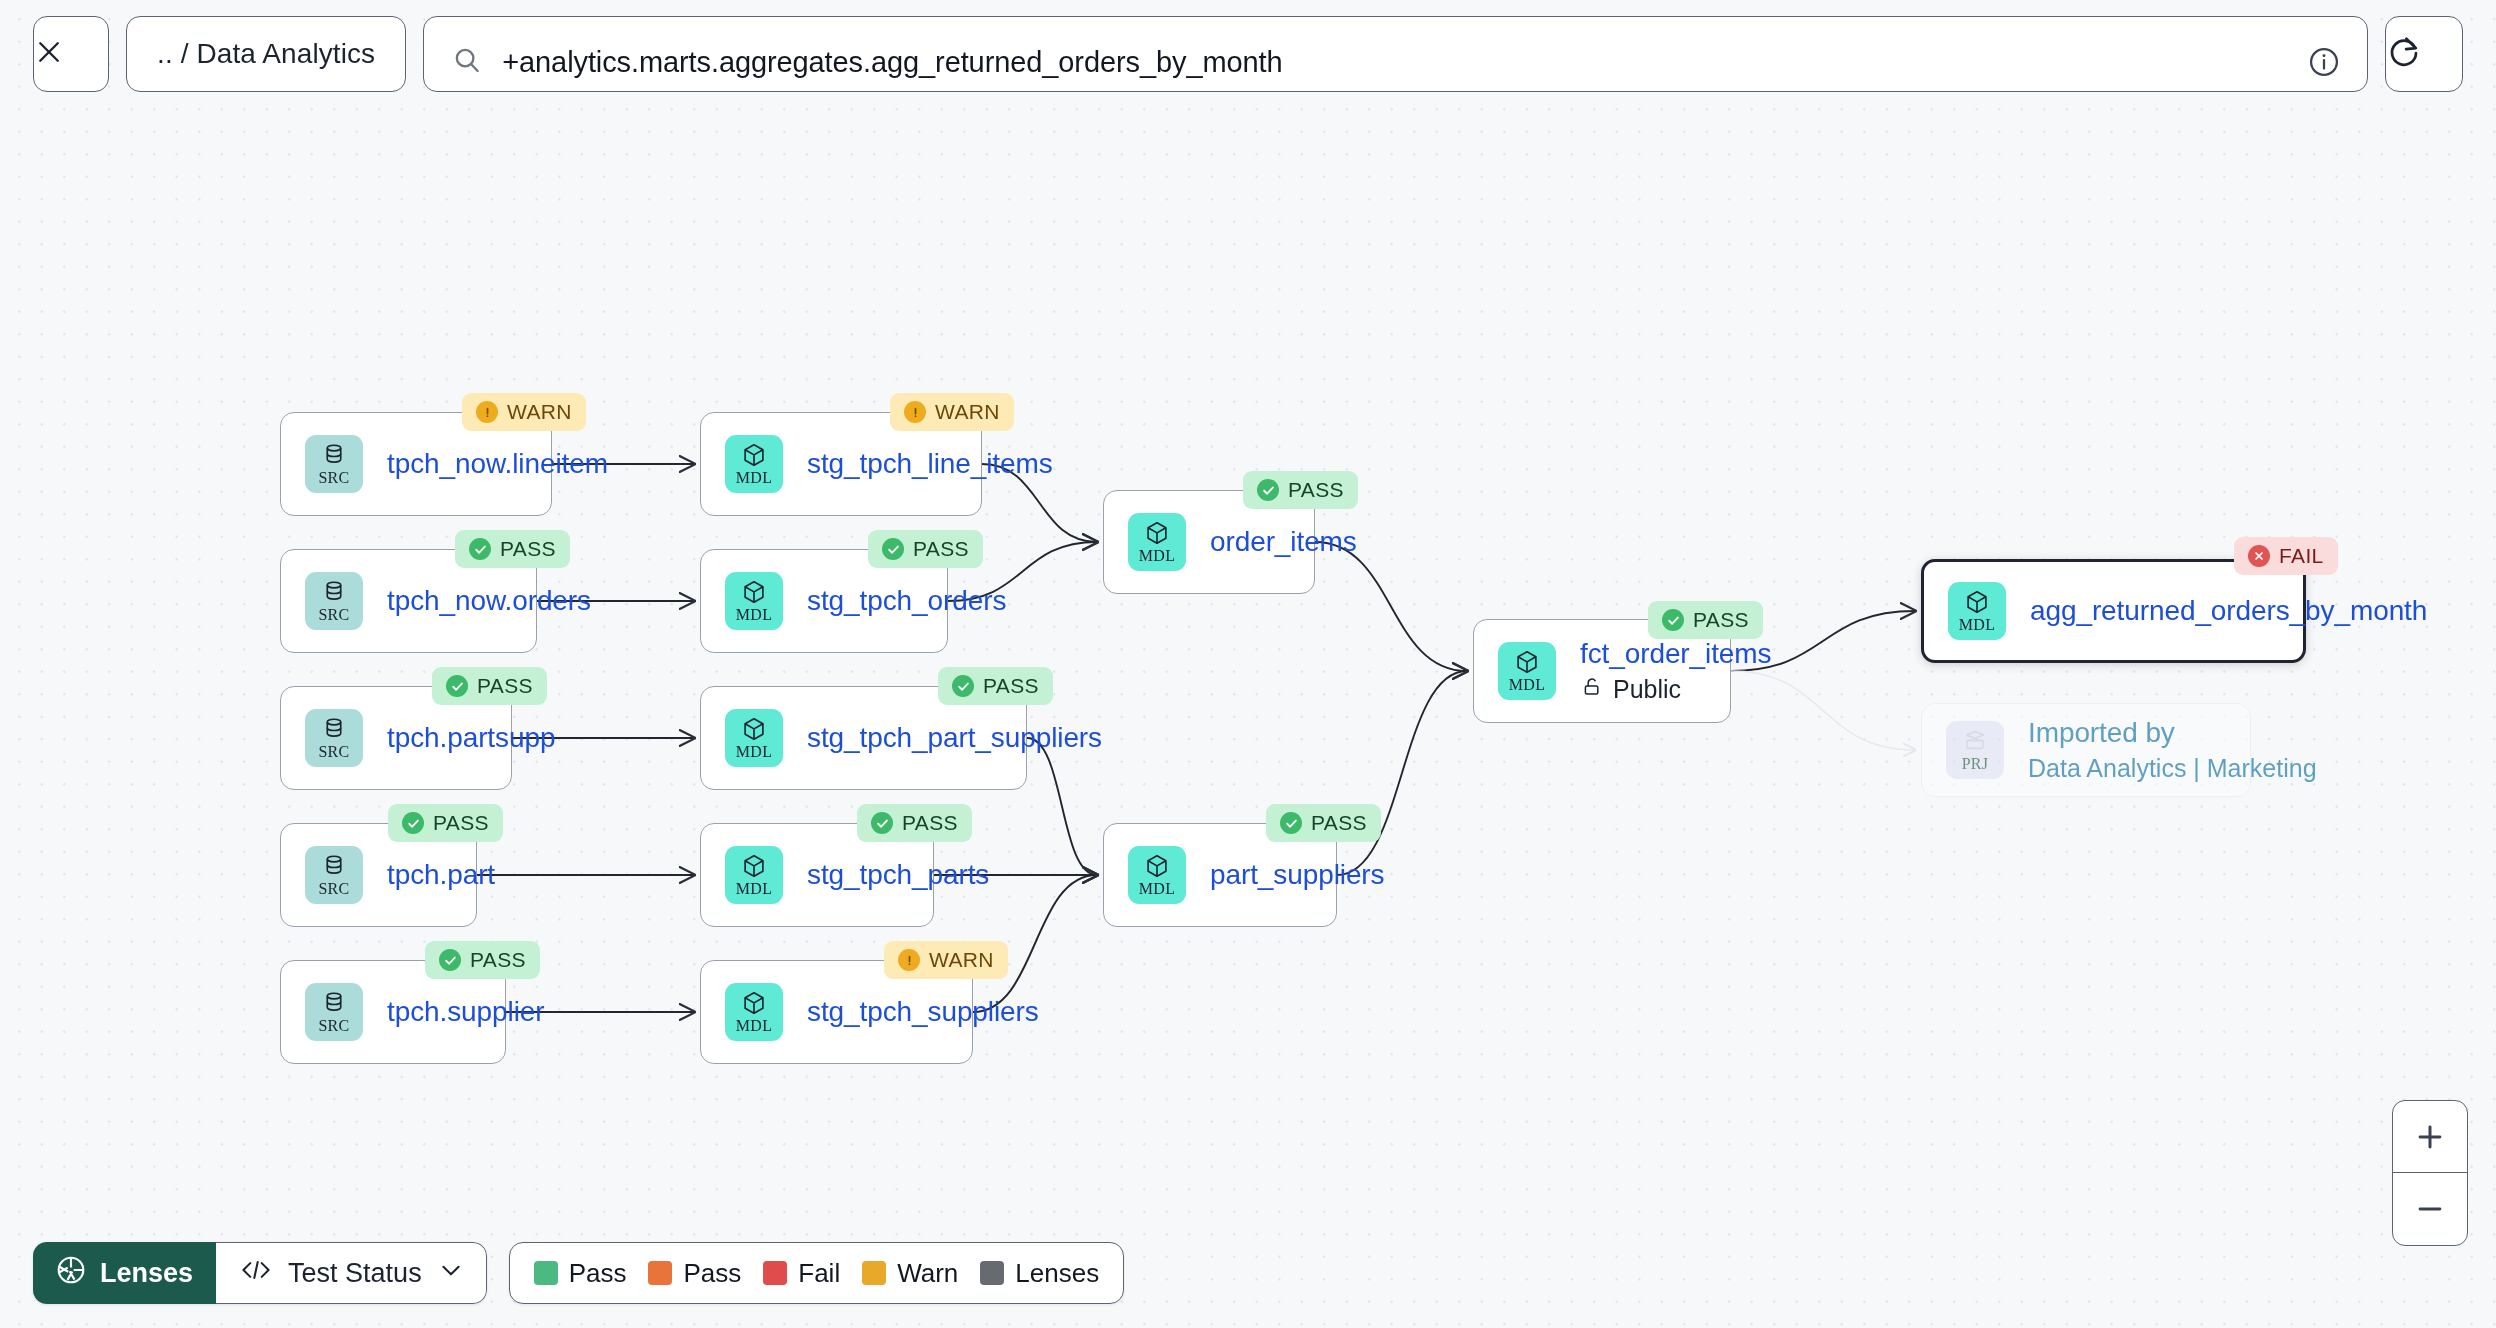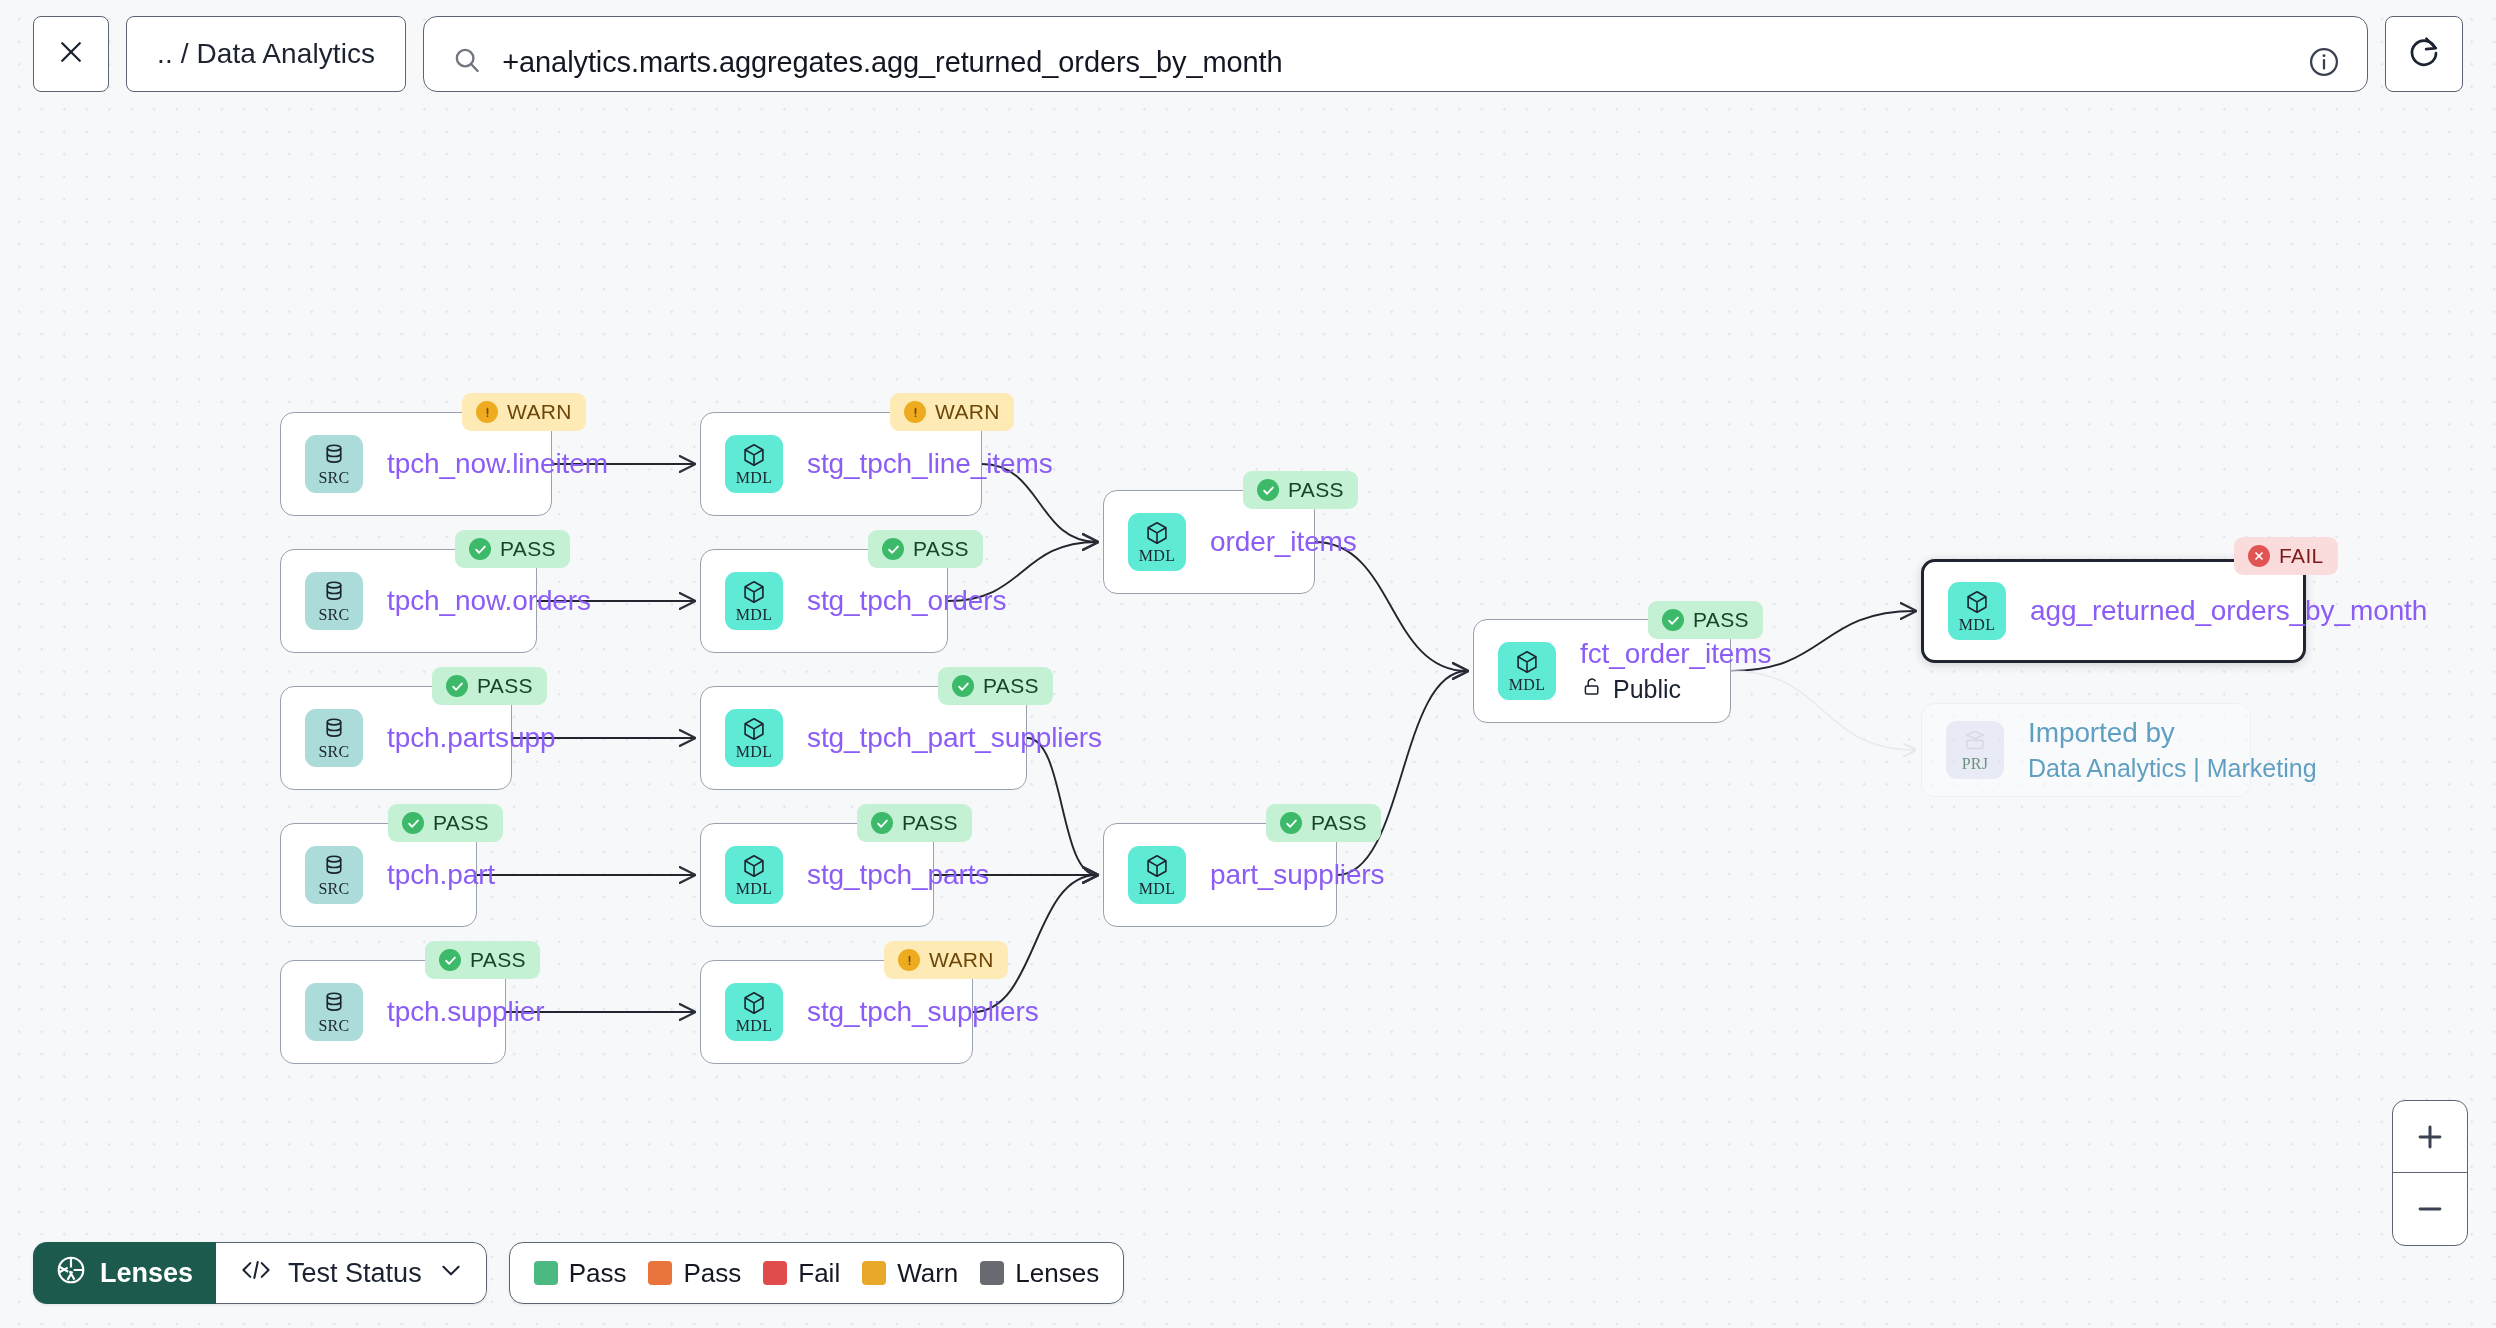--- a/index.html
+++ b/index.html
@@ -31,25 +31,24 @@
     display: flex;
     align-items: center;
     padding: 0 33px;
     gap: 17px;
     z-index: 40;
   }
 
   .tb-btn {
     background: #ffffff;
     border: 1.6px solid #5c6474;
-    border-radius: 8px;
+    border-radius: 14px;
     height: 76px;
     display: flex;
     align-items: center;
-    justify-content: center;
     cursor: pointer;
     flex: none;
   }
   .close-btn { width: 76px; }
   .refresh-btn { width: 78px; }
 
   .breadcrumb {
     height: 76px;
     min-width: 243px;
     padding: 0 30px;
@@ -126,21 +125,21 @@
     font-weight: 400;
     color: #1c2430;
     letter-spacing: .3px;
     font-family: Liberation Serif, serif;
   }
   .nbadge.prj .tag { color: #14532d; }
 
   .nlabel-wrap { margin-left: 24px; display: flex; flex-direction: column; gap: 5px; }
   .nlabel {
     font-size: 28px;
-    color: #8b5cf6;
+    color: #1d4ed8;
     letter-spacing: -.1px;
     white-space: nowrap;
   }
   .nsub {
     font-size: 25px;
     color: #1b2230;
     display: flex;
     align-items: center;
     gap: 9px;
     white-space: nowrap;

